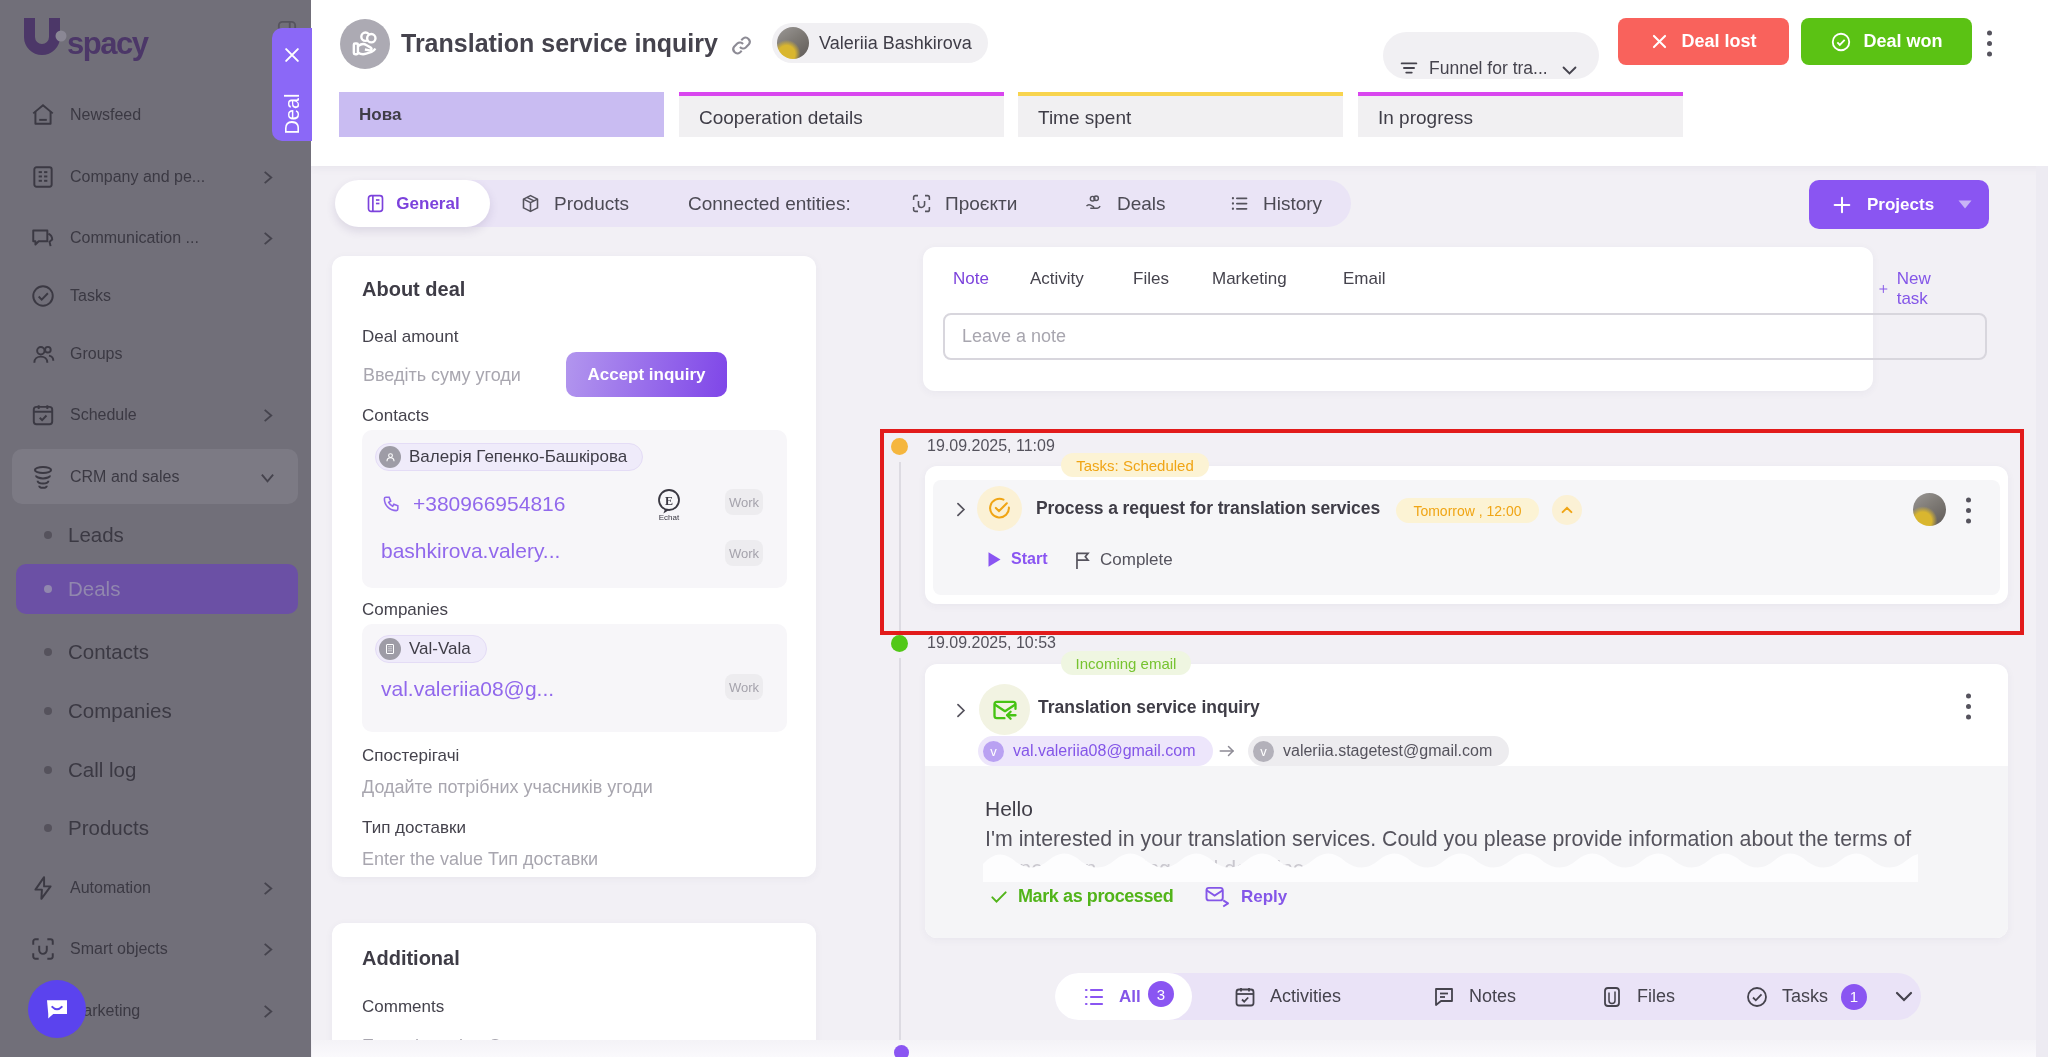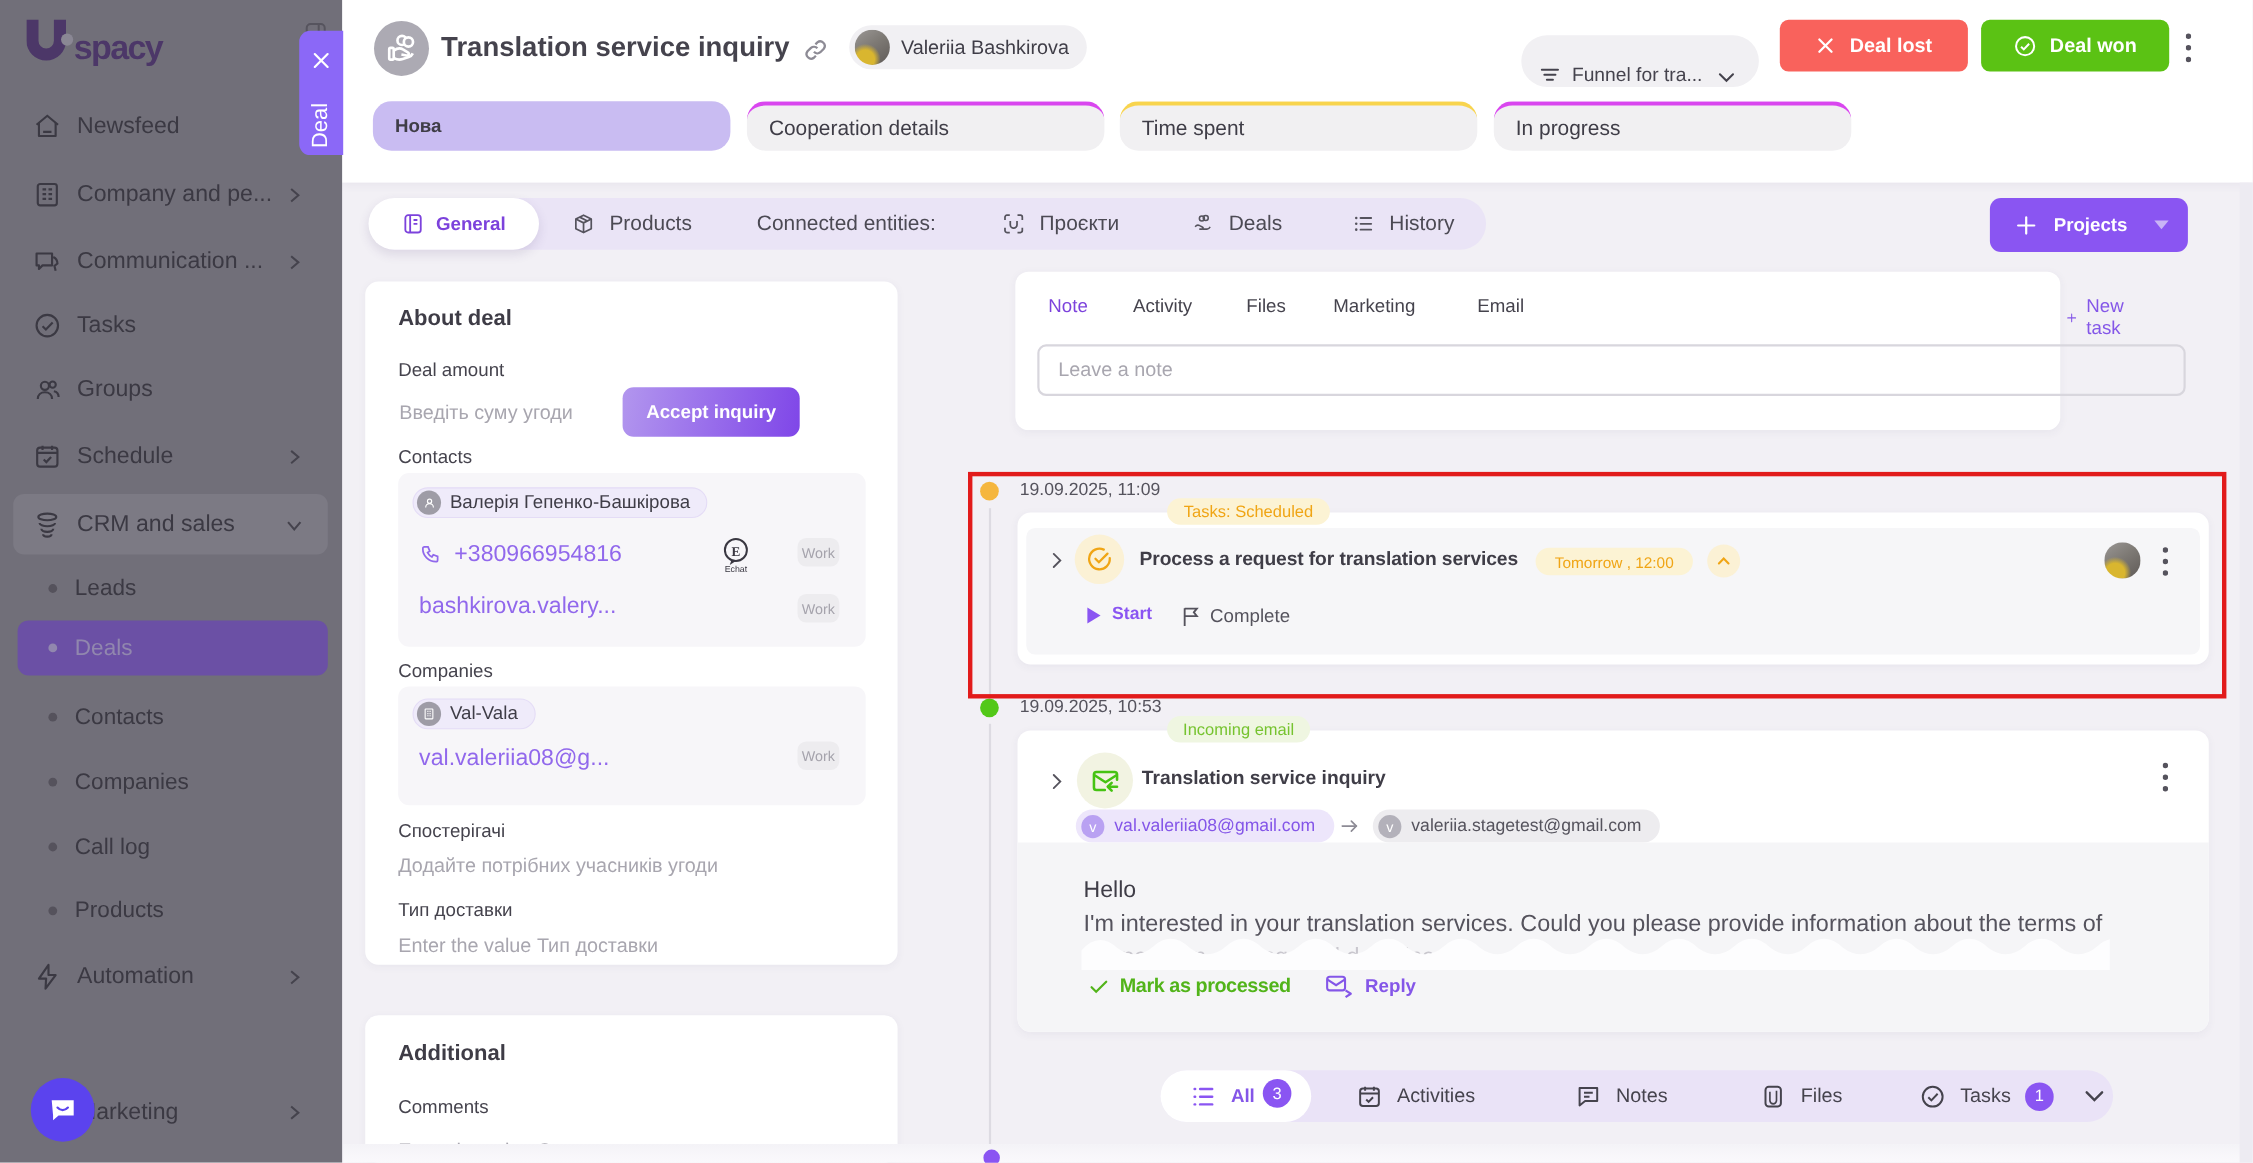--- a/index.html
+++ b/index.html
@@ -3,42 +3,42 @@
 <meta charset="utf-8">
 <style>
 * { margin:0; padding:0; box-sizing:border-box; }
 html,body { width:2048px; height:1057px; overflow:hidden; }
 body { font-family:"Liberation Sans",sans-serif; background:#F2F0F5; position:relative; }
 #app { position:absolute; inset:0; width:2048px; height:1057px; }
 .abs { position:absolute; }
 
 
 #sidebar { position:absolute; left:0; top:0; width:311px; height:1057px; background:#716F79; z-index:5; }
-.sb-item { position:absolute; left:0; width:311px; height:58px; display:flex; align-items:center; color:#3B3943; font-size:21px; }
+.sb-item { position:absolute; left:0; width:311px; height:58px; display:flex; align-items:center; color:#3B3943; font-size:16px; }
 .sb-item svg.ic { position:absolute; left:30px; }
 .sb-item .txt { position:absolute; left:70px; }
 .sb-item .chev { position:absolute; right:36px; }
 .sb-sub { position:absolute; left:16px; width:282px; height:50px; display:flex; align-items:center; color:#3B3943; font-size:20.5px; border-radius:10px; }
 .sb-sub .dot { position:absolute; left:28px; width:8px; height:8px; border-radius:50%; background:#55525C; }
 .sb-sub .txt { position:absolute; left:52px; }
 #chatbub { position:absolute; left:28px; top:980px; width:58px; height:58px; border-radius:50%; background:#5B43EE; z-index:9; display:flex; align-items:center; justify-content:center; }
 
 
 #header { position:absolute; left:311px; top:0; width:1737px; height:166px; background:#fff; z-index:2; box-shadow:0 2px 8px rgba(100,90,130,.07); }
 #title-ic { position:absolute; left:340px; top:19px; width:50px; height:50px; border-radius:50%; background:#ACAAB3; display:flex; align-items:center; justify-content:center; z-index:3;}
 #title { position:absolute; left:401px; top:29px; font-size:25px; font-weight:bold; color:#45434D; z-index:3; }
 #linkic { position:absolute; left:729px; top:33px; z-index:3; }
 #owner-chip { position:absolute; left:772px; top:23px; height:40px; border-radius:20px; background:#F1F0F3; display:flex; align-items:center; padding:0 16px 0 5px; z-index:3; }
 #owner-chip .av { width:32px; height:32px; border-radius:50%; background:radial-gradient(circle at 30% 84%, #d9b62f 0 24%, rgba(217,182,47,0.5) 32%, rgba(0,0,0,0) 40%), linear-gradient(145deg,#9b9896 0%,#7e7a75 45%,#5f5a57 100%); margin-right:10px; }
 #owner-chip span { font-size:18px; color:#3F3D47; }
 #funnel { position:absolute; left:1383px; top:32px; width:216px; height:47px; border-radius:24px; background:#F1F0F3; display:flex; align-items:flex-end; z-index:3; color:#45434D; font-size:17.5px; }
 #deal-lost { position:absolute; left:1618px; top:18px; width:171px; height:47px; border-radius:8px; background:#F9625C; color:#fff; font-size:18px; font-weight:bold; display:flex; align-items:center; justify-content:center; gap:12px; z-index:3; }
 #deal-won { position:absolute; left:1801px; top:18px; width:171px; height:47px; border-radius:8px; background:#5BC214; color:#fff; font-size:18px; font-weight:bold; display:flex; align-items:center; justify-content:center; gap:11px; z-index:3; }
 #hdots { position:absolute; left:1987px; top:30px; z-index:3; }
-.stage { position:absolute; top:92px; height:45px; width:325px; border-radius:17px; background:#F1F0F2; font-size:19px; color:#3F3D47; display:flex; align-items:center; padding:3px 20px 0; z-index:3; }
+.stage { position:absolute; top:92px; height:45px; width:325px; border-radius:0; background:#F1F0F2; font-size:19px; color:#3F3D47; display:flex; align-items:center; padding:3px 20px 0; z-index:3; }
 .stage.b-blue { border-top:4px solid #d946ef;text-align:right; }
 .stage.b-yellow { border-top:4px solid #F8D44E; }
 .stage.b-green { border-top:4px solid #8CE366; }
 
 
 #dealtab { position:absolute; left:272px; top:28px; width:40px; height:113px; background:#8B68F7; border-radius:10px 0 0 10px; z-index:6; }
 #dealtab .x { position:absolute; left:50%; top:27px; transform:translate(-50%,-50%); }
 #dealtab .t { position:absolute; left:50%; top:86px; transform:translate(-50%,-50%) rotate(-90deg); color:#fff; font-size:20px; }
 
 
@@ -187,20 +187,30 @@
       </div>
     <div class="sb-sub" style="top:803px">
         <span class="dot"></span>
         <span class="txt">Products</span>
       </div>
     <div class="sb-item" style="top:859px">
       <svg class="ic" width="26" height="26" viewBox="0 0 24 24" fill="none" stroke="#3B3943" stroke-width="1.8">
           <path d="M13 2 5 13.5h6L10.5 22l8.5-11.5h-6z" stroke-linejoin="round"></path>
         </svg>
       <span class="txt">Automation</span>
+      <svg class="chev" width="15" height="15" viewBox="0 0 16 16" fill="none" stroke="#45434D" stroke-width="2">
+          <path d="M5 2 l7 6 -7 6"></path>
+        </svg>
+    </div>
+    <div class="sb-item" style="top:920px">
+      <svg class="ic" width="26" height="26" viewBox="0 0 24 24" fill="none" stroke="#3B3943" stroke-width="1.8">
+          <path d="M8 3H5a2 2 0 0 0-2 2v3M16 3h3a2 2 0 0 1 2 2v3M8 21H5a2 2 0 0 1-2-2v-3M16 21h3a2 2 0 0 0 2-2v-3"></path>
+          <path d="M8.5 9v4a3.5 3.5 0 0 0 7 0V9"></path>
+        </svg>
+      <span class="txt">Smart objects</span>
       <svg class="chev" width="15" height="15" viewBox="0 0 16 16" fill="none" stroke="#45434D" stroke-width="2">
           <path d="M5 2 l7 6 -7 6"></path>
         </svg>
     </div>
     <div class="sb-item" style="top:982px">
       <svg class="ic" width="26" height="26" viewBox="0 0 24 24" fill="none" stroke="#3B3943" stroke-width="1.8">
           <path d="M3 10v4l4 .5L18 19V5L7 9.5z" stroke-linejoin="round"></path>
           <path d="M18 9.5a3 3 0 0 1 0 5"></path>
           <path d="M7.5 15l1 5h2.5"></path>
         </svg>

